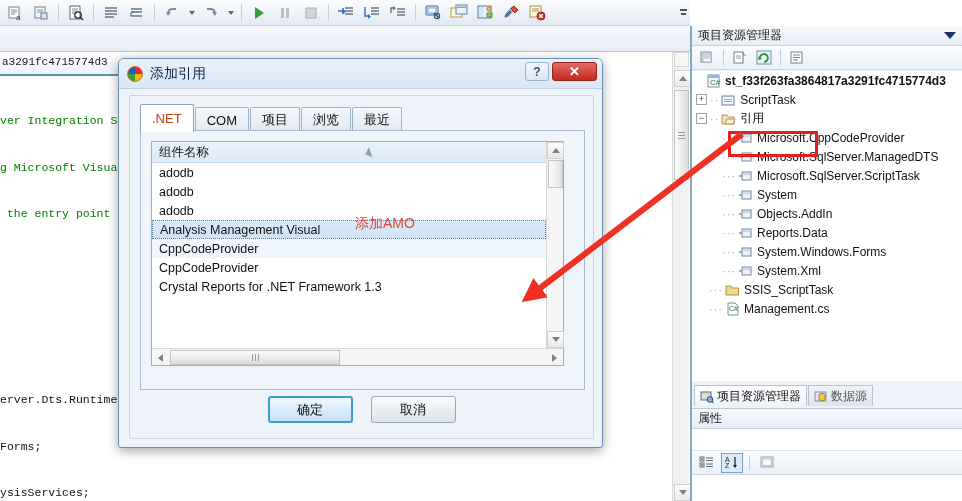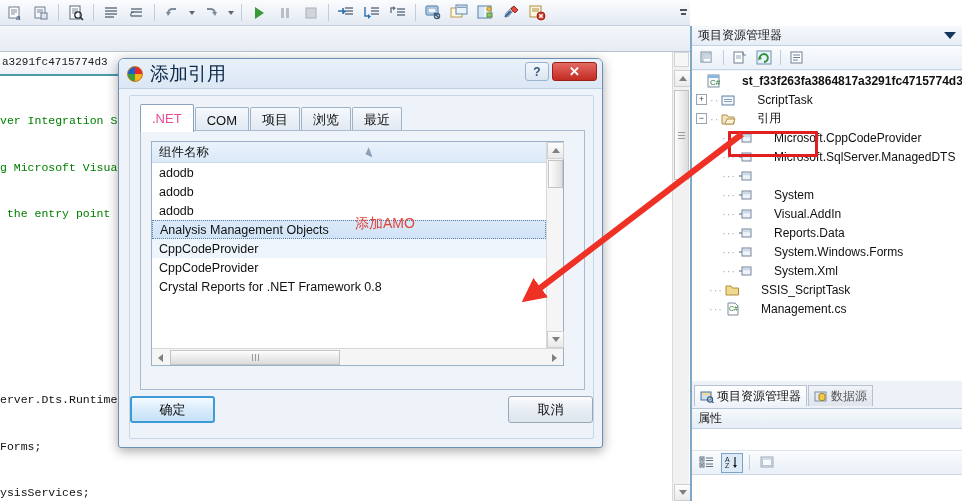--- a/index.html
+++ b/index.html
@@ -124,21 +124,21 @@
     background:#ffffff; overflow:hidden; font-size: 12px; color:#101010;
   }
   .trow { display:flex; align-items:center; height:19px; padding-left:4px; white-space:nowrap; }
   .expander {
     width:11px;height:11px;border:1px solid #9aa4b0;background:#fff;
     display:inline-flex;align-items:center;justify-content:center;
     font-size:9px; line-height:9px; color:#444; margin-right:3px; flex:none;
     font-family:"Liberation Sans",sans-serif;
   }
   .dotline { color:#a8b0ba; font-size:11px; letter-spacing:1px; margin-right:2px;}
-  .t-label { margin-left:20px; }
+  .t-label { margin-left:3px; }
   .bold { font-weight: bold; }
 
   .ico { width:15px;height:14px;flex:none;margin-right:1px; }
 
   .hl-box {
     position:absolute; border: 3px solid #e02020; border-radius:1px;
   }
 
   
   .se-tabs {
@@ -183,21 +183,21 @@
     border-radius: 5px 5px 0 0;
     border-bottom: 1px solid #bfd0e3;
     display:flex; align-items:center; padding-left:8px; position:relative;
   }
   .dlg-icon {
     width:16px;height:16px;border-radius:50%;
     background: conic-gradient(#e8262b 0 25%, #f6b41a 25% 50%, #3aa13a 50% 75%, #1a62c8 75% 100%);
     border: 1px solid #c4761a;
     margin-right: 7px;
   }
-  .dlg-title { font-size: 19px; color:#0b2a4a; }
+  .dlg-title { font-size: 14px; color:#0b2a4a; }
   .dlg-help {
     position:absolute; right: 53px; top:3px; width:24px;height:19px;
     background: linear-gradient(#f2f7fc,#dbe6f2); border:1px solid #9bb3cc;
     border-radius:3px; display:flex;align-items:center;justify-content:center;
     font-size:12px; color:#33567d; font-weight:bold;
   }
   .dlg-close {
     position:absolute; right: 5px; top: 3px; width: 45px; height:19px;
     background: linear-gradient(#e36a63,#c32b21);
     border:1px solid #9c2118; border-radius:3px;
@@ -208,21 +208,21 @@
               background:#eef3f9; border:1px solid #c7d5e5; border-radius:2px;}
   .tabs-row { position:absolute; left:10px; top:8px; display:flex; align-items:flex-end; }
   .tab {
     height:25px; padding: 0 11px; display:flex;align-items:center;
     font-size:13px; color:#111;
     border:1px solid #9fb3c8; border-bottom:none;
     background: linear-gradient(#f5f8fc,#e0e8f2);
     margin-right:1px; border-radius:2px 2px 0 0;
   }
   .tab.active {
-    background:#ffffff; height:28px; color:#ec4899;
+    background:#ffffff; height:28px; color:#c2410c;
     border-color:#8aa2bb; position:relative; z-index:2;
   }
   .tab-panel {
     position:absolute; left:10px; top:34px; width:445px; height:260px;
     background: #eff4fa; border:1px solid #a8bbd0;
   }
   .listbox {
     position:absolute; left:10px; top:10px; width:413px; height:225px;
     background:#fff; border:1px solid #9ab0c6;
   }
@@ -257,21 +257,21 @@
   }
   .lb-hthumb {
     position:absolute; left:18px; width:170px; height:15px; top:1px;
     background: linear-gradient(#fdfdfd,#ececec,#dcdcdc); border:1px solid #c4c4c4;
     display:flex;align-items:center;justify-content:center;
   }
   .grip-h { width:7px;height:7px; background: repeating-linear-gradient(90deg,#9a9a9a 0 1px, transparent 1px 3px); }
   .annot {
     position:absolute; left:355px; top:215px; color:#e2453c; font-size:14px;
   }
-  .dlg-buttons { position:absolute; left:0; right:0; top:300px; display:flex; justify-content:space-between; gap:18px; }
+  .dlg-buttons { position:absolute; left:0; right:0; top:300px; display:flex; justify-content:center; gap:18px; }
   .btn {
     width:85px; height:27px; font-size:13px; color:#0c0c0c;
     border:1px solid #9aa7b5; border-radius:3px;
     background: linear-gradient(#fbfcfd,#e9eef4 48%, #dde5ee);
     display:flex;align-items:center;justify-content:center;
   }
   .btn.default { border:2px solid #3c9ad6; background: linear-gradient(#f5fbff,#d9ecfb 48%, #c6e2f7); }
 
   
   .arrow-svg { position:absolute; left:0; top:0; width:962px; height:501px; pointer-events:none; }
@@ -597,20 +597,21 @@
       </div>
       <div class="trow" style="padding-left:30px;">
         <span class="dotline">···</span>
         <span class="ico">
           <svg width="15" height="14" viewBox="0 0 15 14">
             <line x1="1" y1="7" x2="4" y2="7" stroke="#7f8d9b" stroke-width="1.4"></line>
             <rect x="4" y="3" width="9" height="8" fill="#eef3f9" stroke="#74839a"></rect>
             <rect x="5" y="4.2" width="7" height="2" fill="#c8d8e8"></rect>
           </svg>
         </span>
+        <span class="t-label">Microsoft.SqlServer.ScriptTask</span>
       </div>
       <div class="trow" style="padding-left:30px;">
         <span class="dotline">···</span>
         <span class="ico">
           <svg width="15" height="14" viewBox="0 0 15 14">
             <line x1="1" y1="7" x2="4" y2="7" stroke="#7f8d9b" stroke-width="1.4"></line>
             <rect x="4" y="3" width="9" height="8" fill="#eef3f9" stroke="#74839a"></rect>
             <rect x="5" y="4.2" width="7" height="2" fill="#c8d8e8"></rect>
           </svg>
         </span>
@@ -618,21 +619,21 @@
       </div>
       <div class="trow" style="padding-left:30px;">
         <span class="dotline">···</span>
         <span class="ico">
           <svg width="15" height="14" viewBox="0 0 15 14">
             <line x1="1" y1="7" x2="4" y2="7" stroke="#7f8d9b" stroke-width="1.4"></line>
             <rect x="4" y="3" width="9" height="8" fill="#eef3f9" stroke="#74839a"></rect>
             <rect x="5" y="4.2" width="7" height="2" fill="#c8d8e8"></rect>
           </svg>
         </span>
-        <span class="t-label">Visual.AddIn</span>
+        <span class="t-label">Objects.AddIn</span>
       </div>
       <div class="trow" style="padding-left:30px;">
         <span class="dotline">···</span>
         <span class="ico">
           <svg width="15" height="14" viewBox="0 0 15 14">
             <line x1="1" y1="7" x2="4" y2="7" stroke="#7f8d9b" stroke-width="1.4"></line>
             <rect x="4" y="3" width="9" height="8" fill="#eef3f9" stroke="#74839a"></rect>
             <rect x="5" y="4.2" width="7" height="2" fill="#c8d8e8"></rect>
           </svg>
         </span>
@@ -782,30 +783,30 @@
             <div class="lb-row">
                 <span>adodb</span>
               </div>
             <div class="lb-row">
                 <span>adodb</span>
               </div>
             <div class="lb-row">
                 <span>adodb</span>
               </div>
             <div class="lb-row selected">
-                <span>Analysis Management Objects</span>
+                <span>Analysis Management Visual</span>
               </div>
             <div class="lb-row alt">
                 <span>CppCodeProvider</span>
               </div>
             <div class="lb-row">
                 <span>CppCodeProvider</span>
               </div>
             <div class="lb-row">
-                <span>Crystal Reports for .NET Framework 0.8</span>
+                <span>Crystal Reports for .NET Framework 1.3</span>
               </div>
           </div>
           <div class="lb-vscroll">
             <div class="sb-arrow" style="position:absolute;top:0;left:0;">
                 <div class="tri-up"></div>
               </div>
             <div class="lb-vthumb"></div>
             <div class="sb-arrow" style="position:absolute;bottom:0;left:0;">
                 <div class="tri-dn"></div>
               </div>

